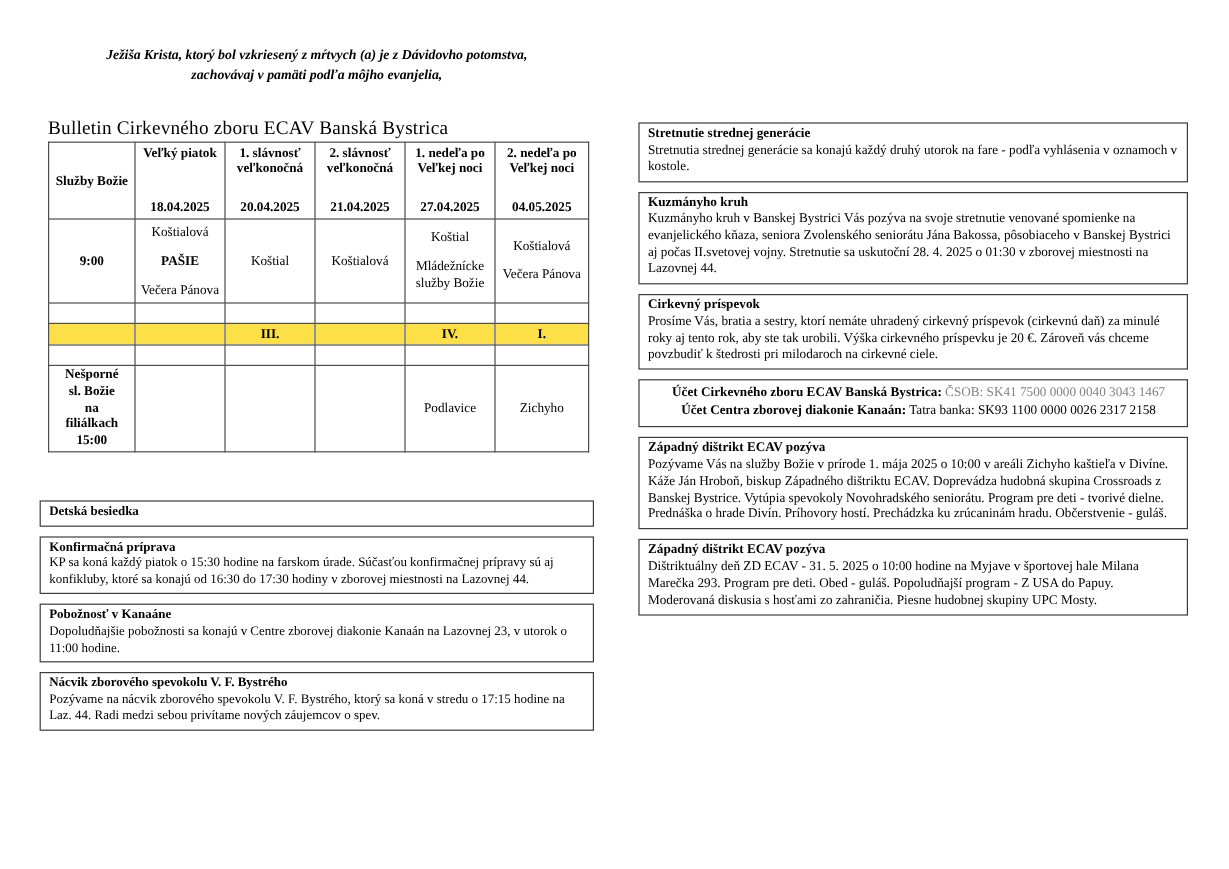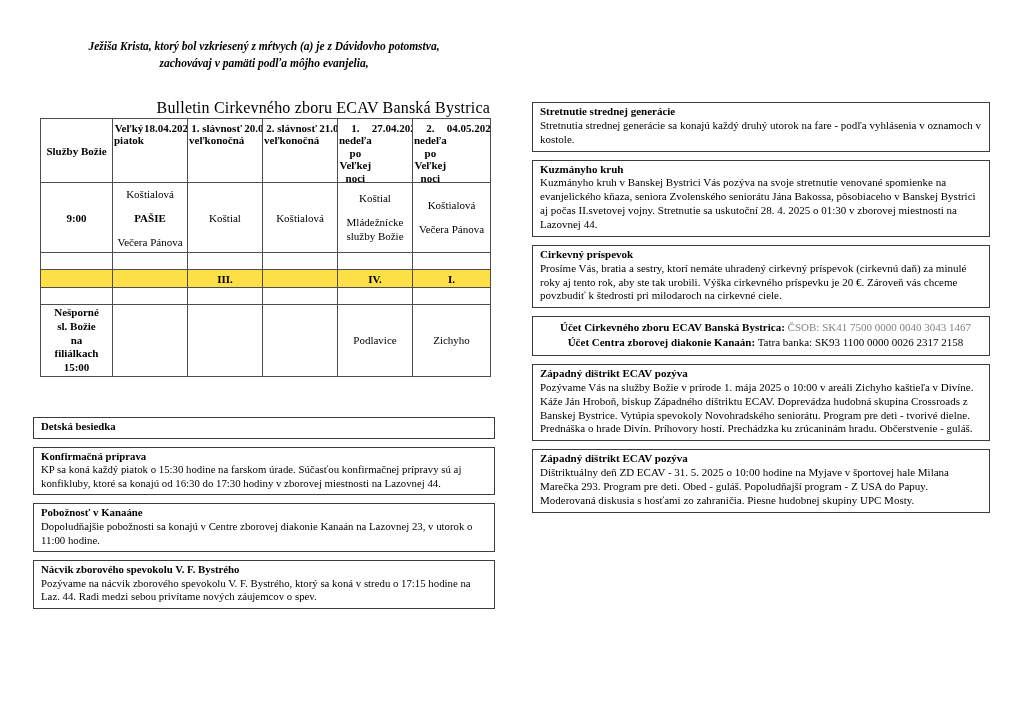--- a/index.html
+++ b/index.html
@@ -16,34 +16,34 @@
   .quote {
     position: absolute; left: 33px; top: 38px; width: 462px;
     text-align: center; font-style: italic; font-weight: bold;
     font-size: 11.5px; line-height: 1.5;
   }
   .quote .ref { display: block; margin-top: 17px; }
 
   
   .btitle {
     position: absolute; left: 40px; top: 99px; width: 450px;
-    text-align: right; font-size: 16px; letter-spacing: 0.2px;
+    text-align: left; font-size: 16px; letter-spacing: 0.2px;
   }
 
   
   table.schedule {
     position: absolute; left: 40px; top: 118px; width: 450px;
     border-collapse: collapse; table-layout: fixed; font-size: 11px;
   }
   table.schedule td {
     border: 1px solid #4d4d4d; text-align: center; vertical-align: middle;
     padding: 1px 2px; overflow: hidden;
   }
   tr.hdr-row td { height: 64px; font-weight: bold; padding: 0; }
-  .hcell { display: flex; flex-direction: row; justify-content: space-between; height: 62px; padding: 2px 1px 3px; }
+  .hcell { display: flex; flex-direction: column; justify-content: space-between; height: 62px; padding: 2px 1px 3px; }
   .hcell .day { line-height: 1.15; }
   td.corner { font-weight: bold; }
   tr.main-row td { height: 70px; }
   td.time { font-weight: bold; }
   .stack3 { display: flex; flex-direction: column; justify-content: space-between; height: 64px; padding: 2px 0; }
   .stack2 { display: flex; flex-direction: column; justify-content: center; gap: 11px; line-height: 1.2; }
   .b { font-weight: bold; }
   tr.empty-a td { height: 17px; }
   tr.gray-row td { height: 18px; background: #fde047; font-weight: bold; }
   tr.empty-b td { height: 17px; }

